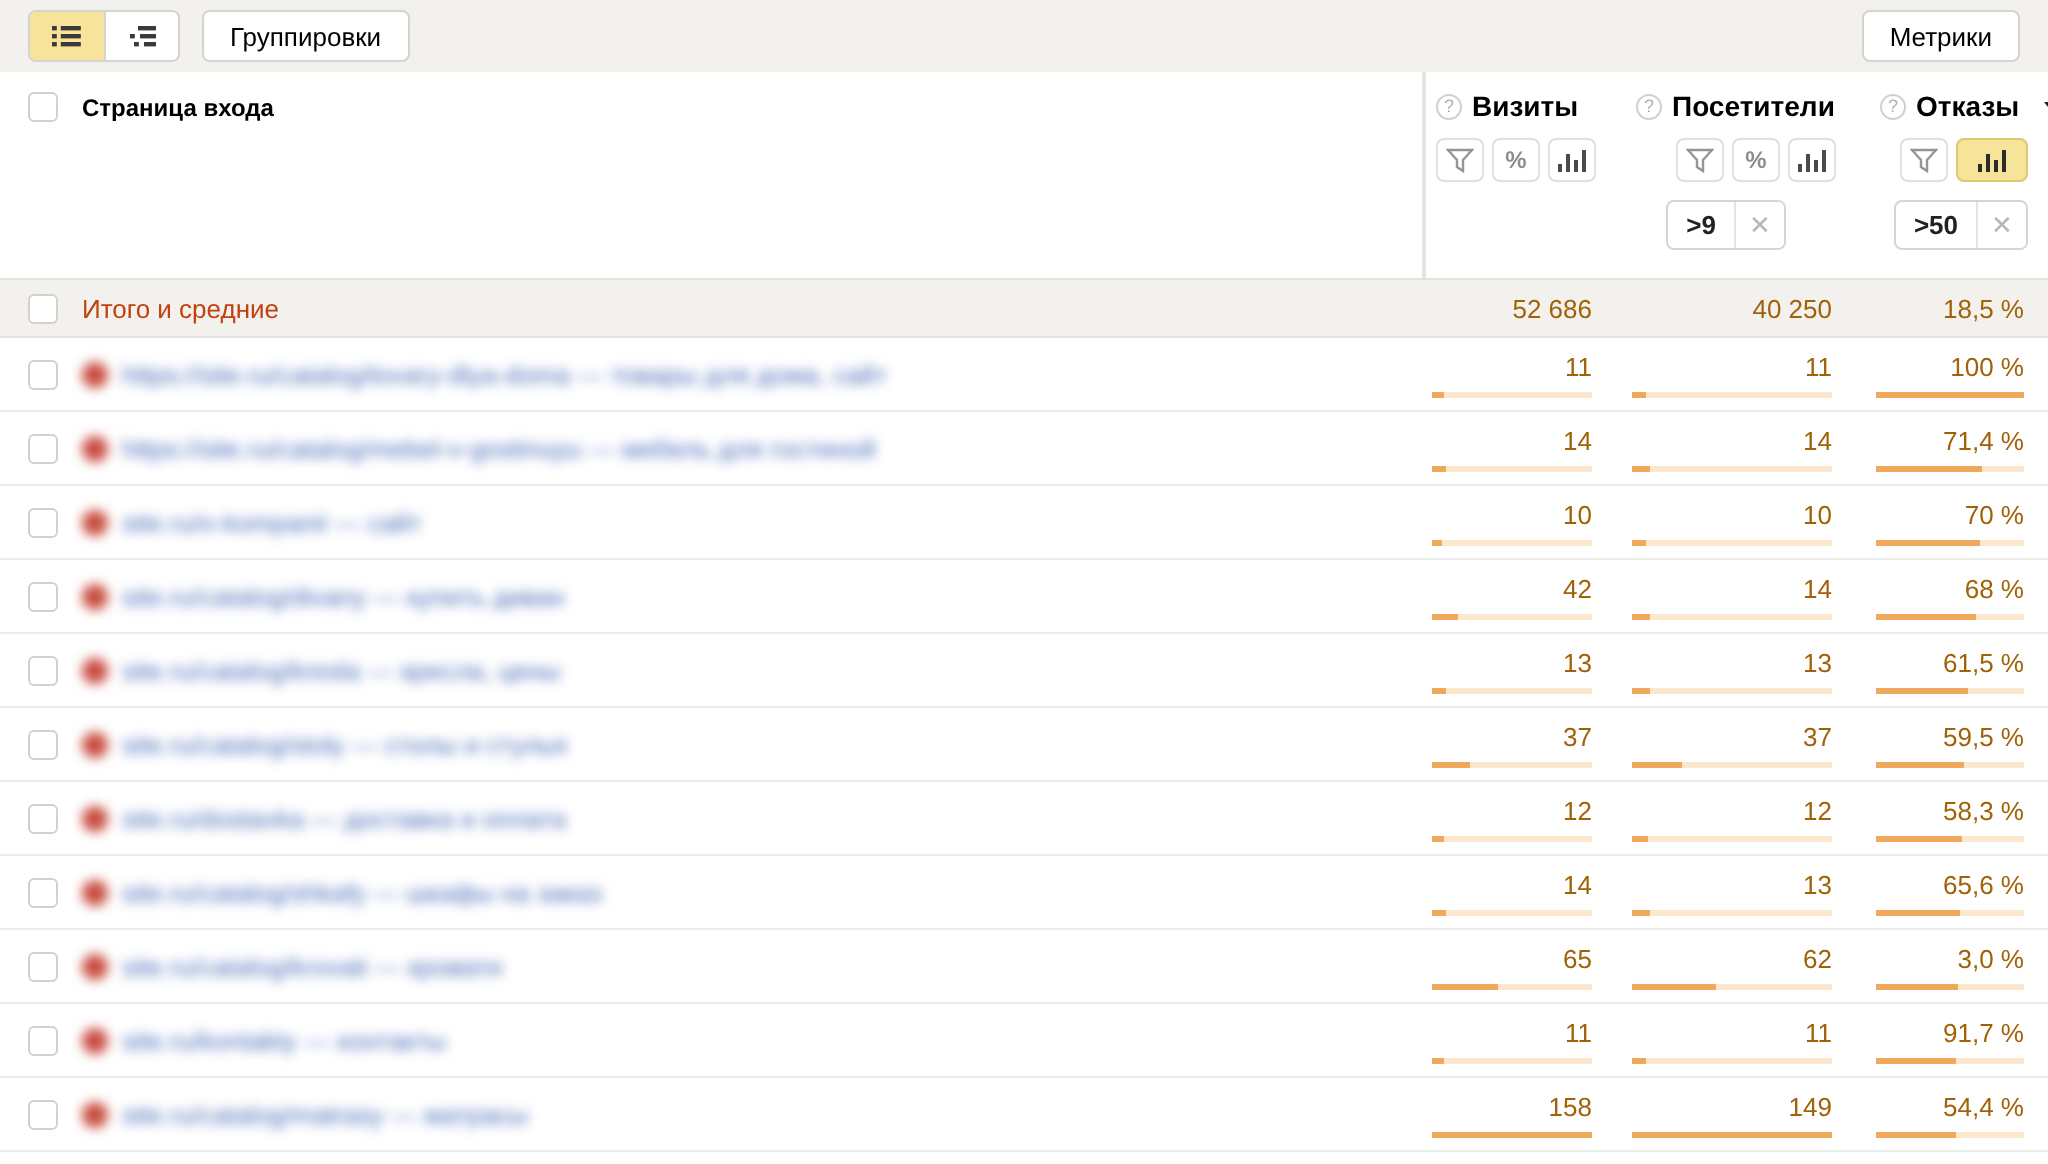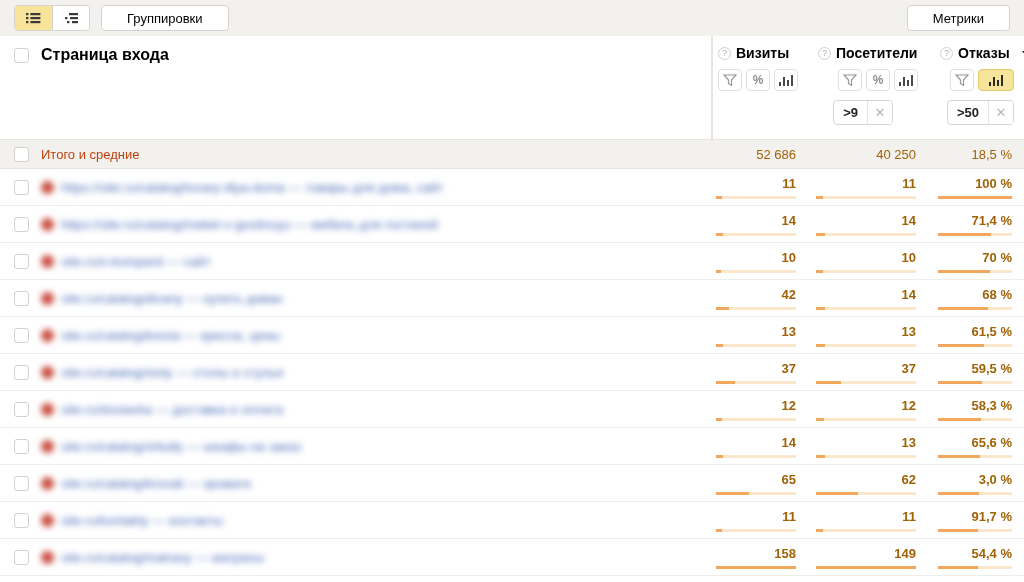--- a/index.html
+++ b/index.html
@@ -24,30 +24,30 @@
     overflow: hidden; background: #fff; height: 26px;
   }
   .seg {
     width: 37px; height: 100%; background: #fff; border: none;
     display: flex; align-items: center; justify-content: center; cursor: pointer;
   }
   .seg + .seg { border-left: 1px solid #d6d3cf; }
   .seg.active { background: #f7e399; }
   .btn {
     background: #fff; border: 1px solid #d6d3cf; border-radius: 4px;
-    height: 26px; padding: 0 25px; font-size: 13px; color: #000;
+    height: 26px; padding: 0 13px; font-size: 13px; color: #000;
     display: flex; align-items: center; gap: 7px; cursor: pointer;
     font-family: "Liberation Sans", sans-serif;
   }
 
   
   .subheader { height: 103px; position: relative; background: #fff; }
   .left-head { position: absolute; left: 14px; top: 10px; }
   .dim-title { display: flex; align-items: center; gap: 12px; }
-  .dim-title b { font-size: 16px; color: #000; }
+  .dim-title b { font-size: 12px; color: #000; }
   .search-input {
     margin-top: 10px; width: 172px; height: 28px;
     border: 1px solid #d9d7d3; border-radius: 0; padding: 0 8px;
     font-size: 14px; color: #333; font-family: "Liberation Sans", sans-serif;
   }
   .search-input::placeholder { color: #a3a19d; }
 
   .right-head {
     position: absolute; left: 711px; right: 0; top: 0; bottom: 0;
     border-left: 2px solid #e7e4e0; padding-top: 9px;
@@ -124,21 +124,21 @@
   }
   .blurwrap {
     position: absolute; left: 35px; width: 458px; top: 0; bottom: 0;
     background: #fff; display: flex; align-items: center; padding-left: 6px;
     overflow: hidden; cursor: pointer;
   }
   .blurred { display: flex; align-items: center; gap: 7px; filter: blur(3px); }
   .favicon { width: 13px; height: 13px; border-radius: 50%; background: #c84b3e; flex: none; }
   .rlink { font-size: 13px; color: #4a6db8; white-space: nowrap; }
 
-  .cellnum { flex-direction: column; justify-content: space-between; align-items: flex-end; font-weight: bold; }
+  .cellnum { flex-direction: column; justify-content: space-between; align-items: flex-end; }
   .bar { width: 100%; height: 3px; margin-top: 5px; background: #fae7cc;
     position: relative; display: block; }
   .fill { position: absolute; left: 0; top: 0; bottom: 0; background: #f0a95c; }
 
   svg { display: block; }
 </style>
 </head>
 <body>
 
 <div class="app">

